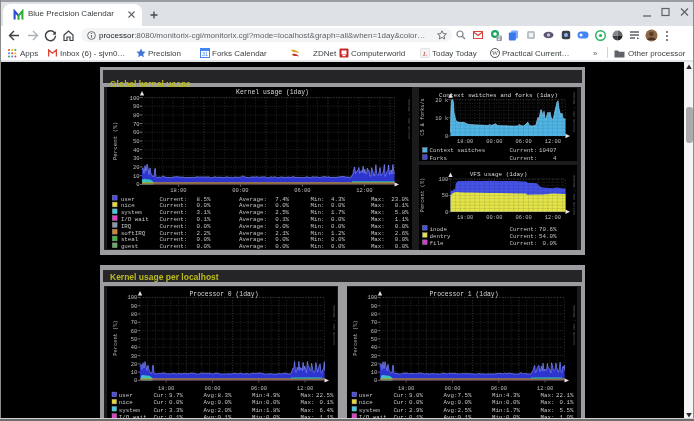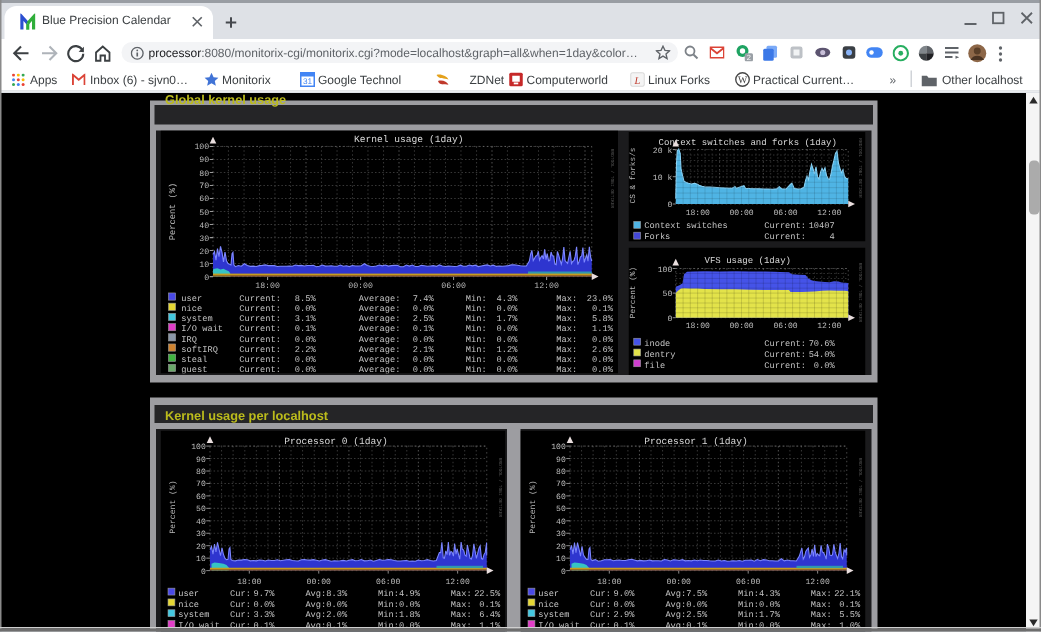--- a/index.html
+++ b/index.html
@@ -123,58 +123,58 @@
     <circle cx="7.4" cy="7.4" r="1.0" fill="#ea4335"></circle>
   </svg>
 <div style="font:8px 'Liberation Sans',sans-serif;color:#3c4043;position:absolute;top:49px;white-space:nowrap;left:20px">Apps</div>
 <svg style="position:absolute;left:48px;top:49px" width="9" height="8" viewBox="0 0 9 8">
     <path d="M0.6 7.6 V0.9 L4.5 4.2 L8.4 0.9 V7.6" fill="none" stroke="#db4437" stroke-width="1.3"></path>
   </svg>
 <div style="font:8px 'Liberation Sans',sans-serif;color:#3c4043;position:absolute;top:49px;white-space:nowrap;left:60px">Inbox (6) - sjvn0…</div>
 <svg style="position:absolute;left:136px;top:48px" width="10" height="10" viewBox="0 0 10 10">
     <path d="M5 0.5 L6.4 3.5 L9.6 3.8 L7.2 6 L7.9 9.2 L5 7.5 L2.1 9.2 L2.8 6 L0.4 3.8 L3.6 3.5 Z" fill="#4073d6"></path>
   </svg>
-<div style="font:8px 'Liberation Sans',sans-serif;color:#3c4043;position:absolute;top:49px;white-space:nowrap;left:148px">Monitorix</div>
+<div style="font:8px 'Liberation Sans',sans-serif;color:#3c4043;position:absolute;top:49px;white-space:nowrap;left:148px">Precision</div>
 <svg style="position:absolute;left:200px;top:48px" width="10" height="10" viewBox="0 0 10 10">
     <rect x="0.5" y="0.5" width="9" height="9" fill="#fff" stroke="#4285f4" stroke-width="1"></rect>
     <rect x="0.5" y="0.5" width="9" height="2.5" fill="#4285f4"></rect>
     <text x="5" y="8.2" font-family="Liberation Sans" font-size="5.5" fill="#4285f4" text-anchor="middle">31</text>
   </svg>
-<div style="font:8px 'Liberation Sans',sans-serif;color:#3c4043;position:absolute;top:49px;white-space:nowrap;left:212px">Google Technol</div>
+<div style="font:8px 'Liberation Sans',sans-serif;color:#3c4043;position:absolute;top:49px;white-space:nowrap;left:212px">Forks Calendar</div>
 <svg style="position:absolute;left:290px;top:48.5px" width="10" height="9" viewBox="0 0 10 9">
     <path d="M1 1 C4 0 8 2 9 4 C6 3 3 4 1 1 Z" fill="#e4a11b"></path>
     <path d="M2 5 C5 4 8 5.5 9 7.5 C6 7 3 8 2 5 Z" fill="#c0392b"></path>
   </svg>
 <div style="font:8px 'Liberation Sans',sans-serif;color:#3c4043;position:absolute;top:49px;white-space:nowrap;left:313px">ZDNet</div>
 <svg style="position:absolute;left:339px;top:48px" width="10" height="10" viewBox="0 0 10 10">
     <rect x="0.5" y="0.5" width="9" height="9" rx="1" fill="#c62828"></rect>
     <rect x="2.5" y="2.5" width="5" height="4" fill="#fff"></rect>
     <rect x="3.5" y="7" width="3" height="1.2" fill="#fff"></rect>
   </svg>
 <div style="font:8px 'Liberation Sans',sans-serif;color:#3c4043;position:absolute;top:49px;white-space:nowrap;left:351px">Computerworld</div>
 <svg style="position:absolute;left:420px;top:48px" width="10" height="10" viewBox="0 0 10 10">
     <rect x="0.5" y="0.5" width="9" height="9" rx="1" fill="#f4f4f4" stroke="#ccc" stroke-width="0.5"></rect>
     <text x="5" y="8" font-family="Liberation Serif" font-size="7" font-style="italic" fill="#c0392b" text-anchor="middle">L</text>
   </svg>
-<div style="font:8px 'Liberation Sans',sans-serif;color:#3c4043;position:absolute;top:49px;white-space:nowrap;left:432px">Linux Forks</div>
+<div style="font:8px 'Liberation Sans',sans-serif;color:#3c4043;position:absolute;top:49px;white-space:nowrap;left:432px">Today Today</div>
 <svg style="position:absolute;left:490px;top:48px" width="10" height="10" viewBox="0 0 10 10">
     <circle cx="5" cy="5" r="4.5" fill="#fff" stroke="#464646" stroke-width="0.9"></circle>
     <text x="5" y="7.3" font-family="Liberation Serif" font-size="6.5" fill="#464646" text-anchor="middle">W</text>
   </svg>
 <div style="font:8px 'Liberation Sans',sans-serif;color:#3c4043;position:absolute;top:49px;white-space:nowrap;left:502px">Practical Current…</div>
 <div style="font:8px 'Liberation Sans',sans-serif;color:#3c4043;position:absolute;top:49px;white-space:nowrap;left:593px;color:#5f6368">»</div>
 <div style="position:absolute;left:607px;top:47px;width:1px;height:11px;background:#d0d3d8"></div>
 <svg style="position:absolute;left:614px;top:48.5px" width="11" height="9" viewBox="0 0 11 9">
     <path d="M0.5 1.5 H4 L5 2.8 H10.5 V8.5 H0.5 Z" fill="#5f6368"></path>
   </svg>
-<div style="font:8px 'Liberation Sans',sans-serif;color:#3c4043;position:absolute;top:49px;white-space:nowrap;left:628px">Other localhost</div>
+<div style="font:8px 'Liberation Sans',sans-serif;color:#3c4043;position:absolute;top:49px;white-space:nowrap;left:628px">Other processor</div>
 <div style="position:absolute;left:0;top:62px;width:694px;height:359px;background:#000"></div>
 <div style="position:absolute;left:100px;top:67px;width:485px;height:188px;background:#9d9da1"></div>
 <div style="position:absolute;left:103px;top:70px;width:479px;height:13px;background:#252527"></div>
-<div style="position:absolute;left:110px;top:61px;font:bold 8.5px 'Liberation Sans',sans-serif;color:#bcbc1c">Global kernel usage</div>
+<div style="position:absolute;left:110px;top:79px;font:bold 8.5px 'Liberation Sans',sans-serif;color:#bcbc1c">Global kernel usage</div>
 <div style="position:absolute;left:104px;top:87px;width:477px;height:163px;background:#1b1b1d"></div>
 <div style="position:absolute;left:100px;top:265px;width:485px;height:156px;background:#9d9da1"></div>
 <div style="position:absolute;left:103px;top:270px;width:479px;height:12px;background:#252527"></div>
 <div style="position:absolute;left:110px;top:272px;font:bold 8.5px 'Liberation Sans',sans-serif;color:#bcbc1c">Kernel usage per localhost</div>
 <div style="position:absolute;left:104px;top:286px;width:234px;height:135px;background:#1b1b1d"></div>
 <div style="position:absolute;left:347px;top:286px;width:234px;height:135px;background:#1b1b1d"></div>
 <svg style="position:absolute;left:107px;top:87px" width="305" height="162" viewBox="107 87 305 162">
     <rect x="107" y="87" width="305" height="162" fill="#000"></rect>
     <line x1="142" y1="175.7" x2="394.5" y2="175.7" stroke="#383838" stroke-width="0.7" stroke-dasharray="1,1.4"></line>
 <line x1="142" y1="167.0" x2="394.5" y2="167.0" stroke="#383838" stroke-width="0.7" stroke-dasharray="1,1.4"></line>

